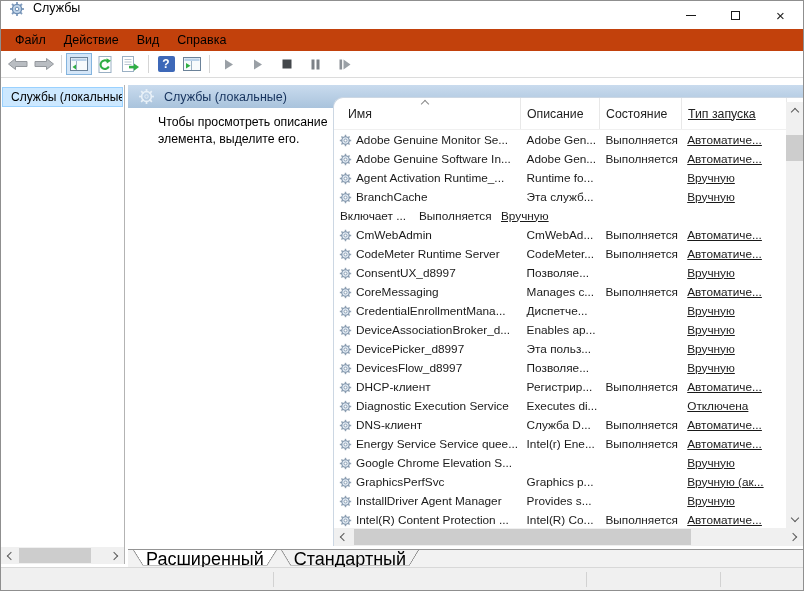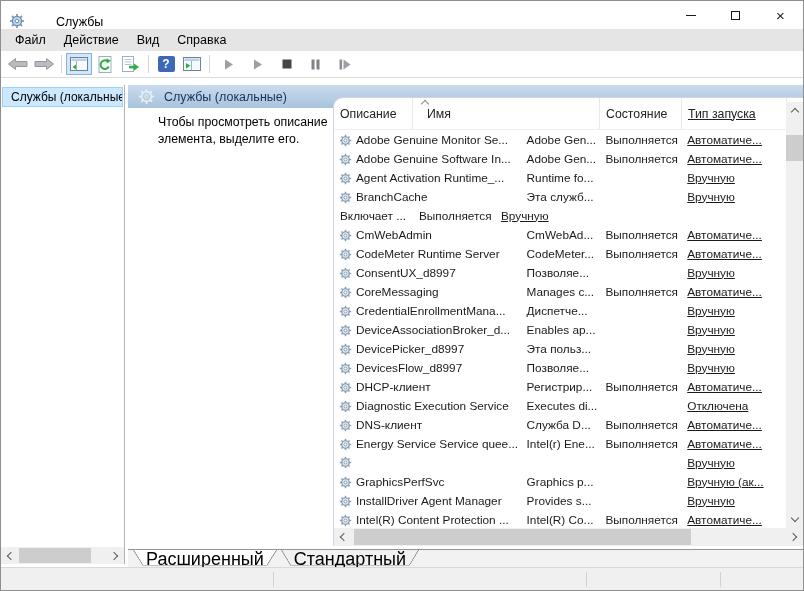--- a/index.html
+++ b/index.html
@@ -3,30 +3,30 @@
 <meta charset="utf-8">
 <style>
   * { box-sizing: border-box; margin: 0; padding: 0; }
   body { background: #ffffff; font-family: "Liberation Sans", sans-serif; }
   .window {
     position: relative; width: 804px; height: 591px;
     border: 1px solid #8f8f8f; background: #ffffff; overflow: hidden;
     font-size: 12px; color: #000;
   }
   
-  .titlebar { position: absolute; top: 0; left: 0; right: 0; height: 28px; background: #fff; display: flex; align-items: flex-end; gap: 23px; }
+  .titlebar { position: absolute; top: 0; left: 0; right: 0; height: 28px; background: #fff; display: flex; align-items: flex-start; }
   .titlebar .app-icon { margin-left: 8px; display: flex; }
   .titlebar .title-text { margin-left: 8px; font-size: 12.5px; }
   .win-controls { position: absolute; right: 0; top: 0; height: 28px; display: flex; }
   .win-btn { width: 45px; height: 28px; display: flex; align-items: center; justify-content: center; cursor: default; }
   .glyph-min { width: 10px; border-top: 1px solid #1a1a1a; display: inline-block; }
   .glyph-max { width: 9px; height: 9px; border: 1px solid #1a1a1a; display: inline-block; }
   .glyph-close { font-size: 15px; line-height: 1; color: #1a1a1a; }
   
-  .menubar { position: absolute; top: 28px; left: 0; right: 0; height: 22px; display: flex; align-items: center; padding-left: 5px; background: #e5e5e5; }
+  .menubar { position: absolute; top: 28px; left: 0; right: 0; height: 22px; display: flex; align-items: center; padding-left: 5px; background: #c2410c; }
   .menu-item { padding: 3px 9px; font-size: 12.5px; }
   
   .toolbar { position: absolute; top: 50px; left: 0; right: 0; height: 27px; display: flex; align-items: center; padding-left: 4px; border-bottom: 1px solid #dcdcdc; background: #fff; }
   .tb-btn { width: 26px; height: 22px; display: flex; align-items: center; justify-content: center; border: 1px solid transparent; }
   .tb-btn.toggled { background: #d4e6f8; border: 1px solid #84b4de; }
   .tb-sep { width: 1px; height: 18px; background: #d5d5d5; margin: 0 4px; }
   .tb-wide { width: 29px; }
   .helpbox { width: 17px; height: 16px; background: #3d68b8; color: #fff; font-weight: bold; font-size: 12px; display: flex; align-items: center; justify-content: center; border-radius: 2px; }
   
   .tree-pane { position: absolute; top: 84px; left: 0; width: 124px; height: 479px; border-right: 1px solid #b3b3b3; background: #fff; }
@@ -252,22 +252,22 @@
     </div>
 
     <div class="desc-hint">
       <div>Чтобы просмотреть описание</div>
       <div>элемента, выделите его.</div>
     </div>
 
     <div class="list-box">
       <div class="lv-header">
         <span class="sort-chev"></span>
+        <span class="hcell c-name">Имя</span>
         <span class="hcell c-desc">Описание</span>
-        <span class="hcell c-name">Имя</span>
         <span class="hcell c-status">Состояние</span>
         <span class="hcell c-type">Тип запуска</span>
       </div>
 
       <div class="lv-body">
   <div class="lv-row">
     <span class="cell c-name">
       <svg width="13" height="13" viewBox="0 0 16 16">
         <g stroke="#8fa0b2" stroke-width="1.8">
           <line x1="8" y1="1" x2="8" y2="4"></line>
@@ -649,20 +649,21 @@
           <line x1="1" y1="8" x2="4" y2="8"></line>
                   <line x1="12" y1="8" x2="15" y2="8"></line>
           <line x1="3" y1="3" x2="5.2" y2="5.2"></line>
                   <line x1="10.8" y1="10.8" x2="13" y2="13"></line>
           <line x1="13" y1="3" x2="10.8" y2="5.2"></line>
                   <line x1="5.2" y1="10.8" x2="3" y2="13"></line>
         </g>
         <circle cx="8" cy="8" r="4.6" fill="#dfe8f2" stroke="#7d92a8" stroke-width="1.4"></circle>
         <circle cx="8" cy="8" r="1.8" fill="#ffffff" stroke="#7d92a8"></circle>
       </svg>
+      <span class="txt">Google Chrome Elevation S...</span>
     </span>
     <span class="cell c-desc"></span>
     <span class="cell c-status"></span>
     <span class="cell c-type">Вручную</span>
   </div>
 
   <div class="lv-row">
     <span class="cell c-name">
       <svg width="13" height="13" viewBox="0 0 16 16">
         <g stroke="#8fa0b2" stroke-width="1.8">

